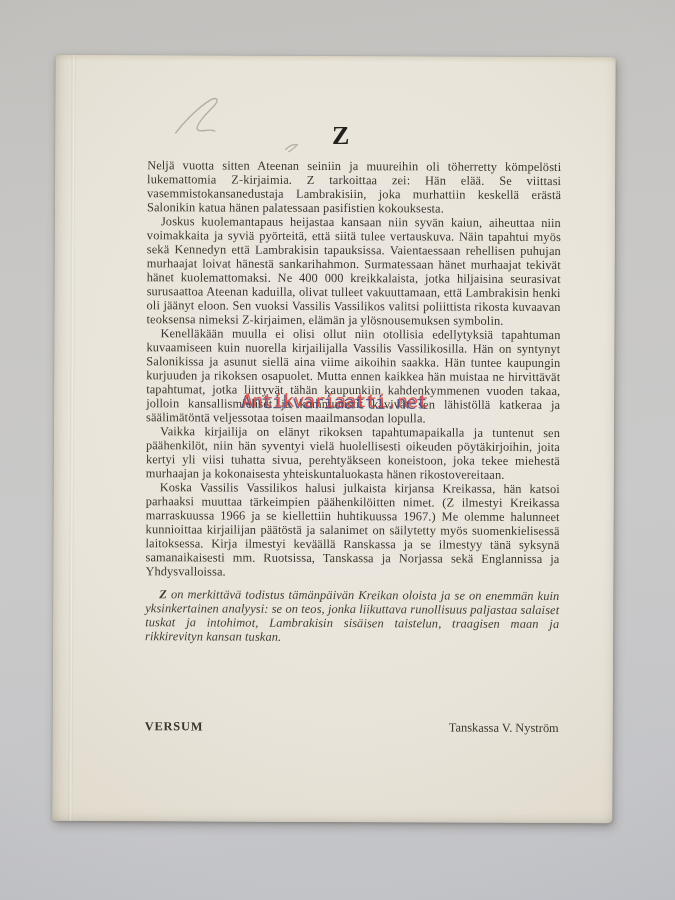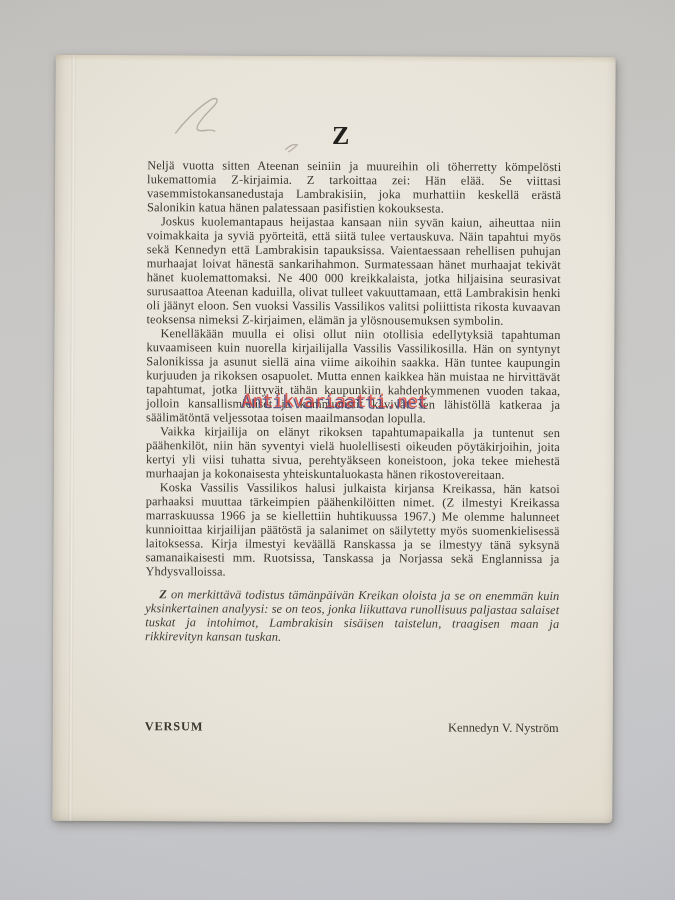--- a/index.html
+++ b/index.html
@@ -119,17 +119,17 @@
           <p class="para normal indent"><span>Vaikka kirjailija on elänyt rikoksen tapahtumapaikalla ja tuntenut sen päähenkilöt, niin hän syventyi vielä huolellisesti oikeuden pöytäkirjoihin, joita kertyi yli viisi tuhatta sivua, perehtyäkseen koneistoon, joka tekee miehestä murhaajan ja kokonaisesta yhteiskuntaluokasta hänen rikostovereitaan.</span></p>
           <p class="para normal indent"><span>Koska Vassilis Vassilikos halusi julkaista kirjansa Kreikassa, hän katsoi parhaaksi muuttaa tärkeimpien päähenkilöitten nimet. (Z ilmestyi Kreikassa marraskuussa 1966 ja se kiellettiin huhtikuussa 1967.) Me olemme halunneet kunnioittaa kirjailijan päätöstä ja salanimet on säilytetty myös suomenkielisessä laitoksessa. Kirja ilmestyi keväällä Ranskassa ja se ilmestyy tänä syksynä samanaikaisesti mm. Ruotsissa, Tanskassa ja Norjassa sekä Englannissa ja Yhdysvalloissa.</span></p>
           <p class="para italic indent"><span class="lead">Z</span><span> on merkittävä todistus tämänpäivän Kreikan oloista ja se on enemmän kuin yksinkertainen analyysi: se on teos, jonka liikuttava runollisuus paljastaa salaiset tuskat ja intohimot, Lambrakisin sisäisen taistelun, traagisen maan ja rikkirevityn kansan tuskan.</span></p>
         </div>
     </div>
 
     <div class="watermark" style="color: rgb(214, 66, 60); text-shadow: rgb(68, 68, 124) -1.5px 1.5px 0px;">Antikvariaatti.net</div>
 
     <div class="imprint">
       <span class="publisher">VERSUM</span>
-      <span class="credit">Kennedyn V. Nyström</span>
+      <span class="credit">Tanskassa V. Nyström</span>
     </div>
 
   </div>
 </div>
 
 </body></html>

